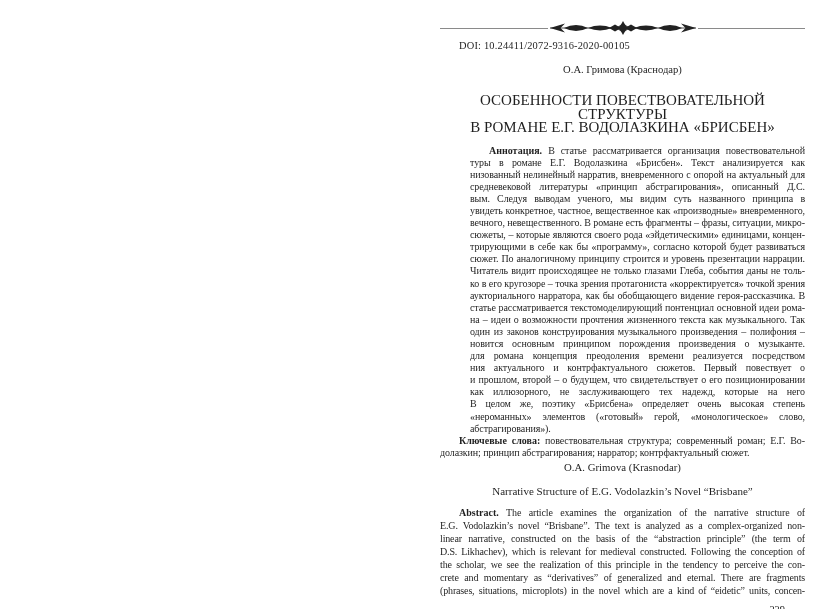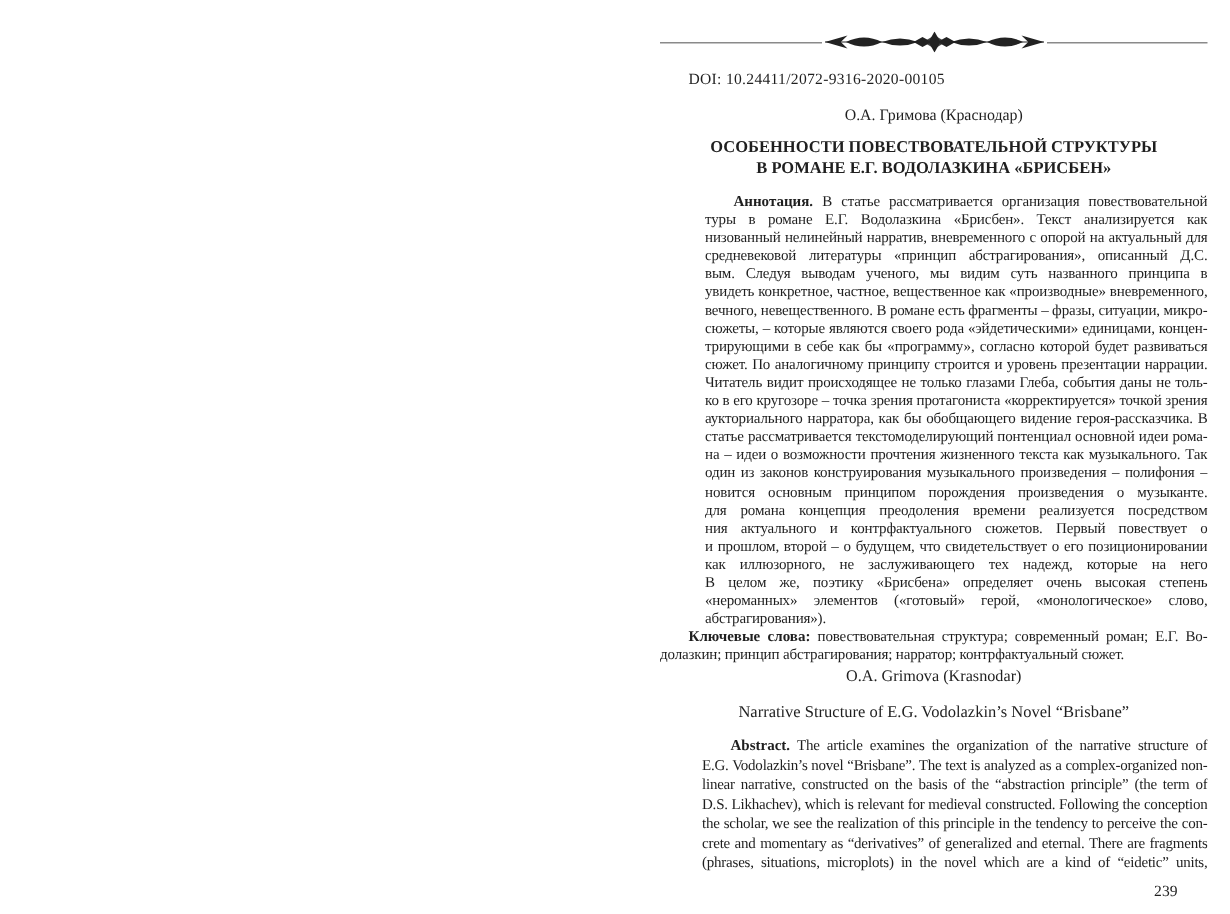--- a/index.html
+++ b/index.html
@@ -9,32 +9,32 @@
     font-family:"Liberation Serif", serif;
     color:#1f1f1f;
     position:relative;
     overflow:hidden;
   }
   .column { position:absolute; left:440px; top:0; width:365px; }
 
   .divider { margin-top:21px; height:14px; display:flex; align-items:center; }
   .divider .rule { flex:1; border-top:1px solid #8a8a8a; height:0; }
 
-  .doi { margin-top:12px; padding-left:19px; font-size:10.4px; line-height:13px; letter-spacing:0.2px; }
+  .doi { margin-top:4px; padding-left:19px; font-size:10.4px; line-height:13px; letter-spacing:0.2px; }
 
   .centered { text-align:center; }
   .author-ru { margin-top:11px; font-size:10.6px; line-height:13px; }
-  .title-ru  { margin-top:8px;  font-size:11px; line-height:13.5px; font-weight:bold; }
+  .title-ru  { margin-top:18px;  font-size:15px; line-height:13.5px; font-weight:normal; }
   .author-en { margin-top:2px;  font-size:10.8px; line-height:13px; }
   .title-en  { margin-top:11px; font-size:11px;   line-height:13.5px; font-weight:normal; }
 
   .para { font-size:10px; }
   .ru-abs { margin-top:10px;margin-left:30px; }
   .ru .jline, .ru .plain { height:12.1px; line-height:12.1px; overflow:hidden; letter-spacing:-0.1px; }
-  .en-abs { margin-top:8px;margin-left:28px; }
+  .en-abs { margin-top:8px; }
   .en .jline, .en .plain { height:13px; line-height:13px; overflow:hidden; letter-spacing:-0.15px; }
 
   .jline { text-align:justify; text-align-last:justify; }
   .plain { text-align:left; text-align-last:left; }
   .indent { padding-left:19px; }
   b { letter-spacing:0; }
 
   .page-num { margin-top:6px; padding-right:20px; text-align:right; font-size:10.4px; line-height:13px; }
 </style>
 </head>

